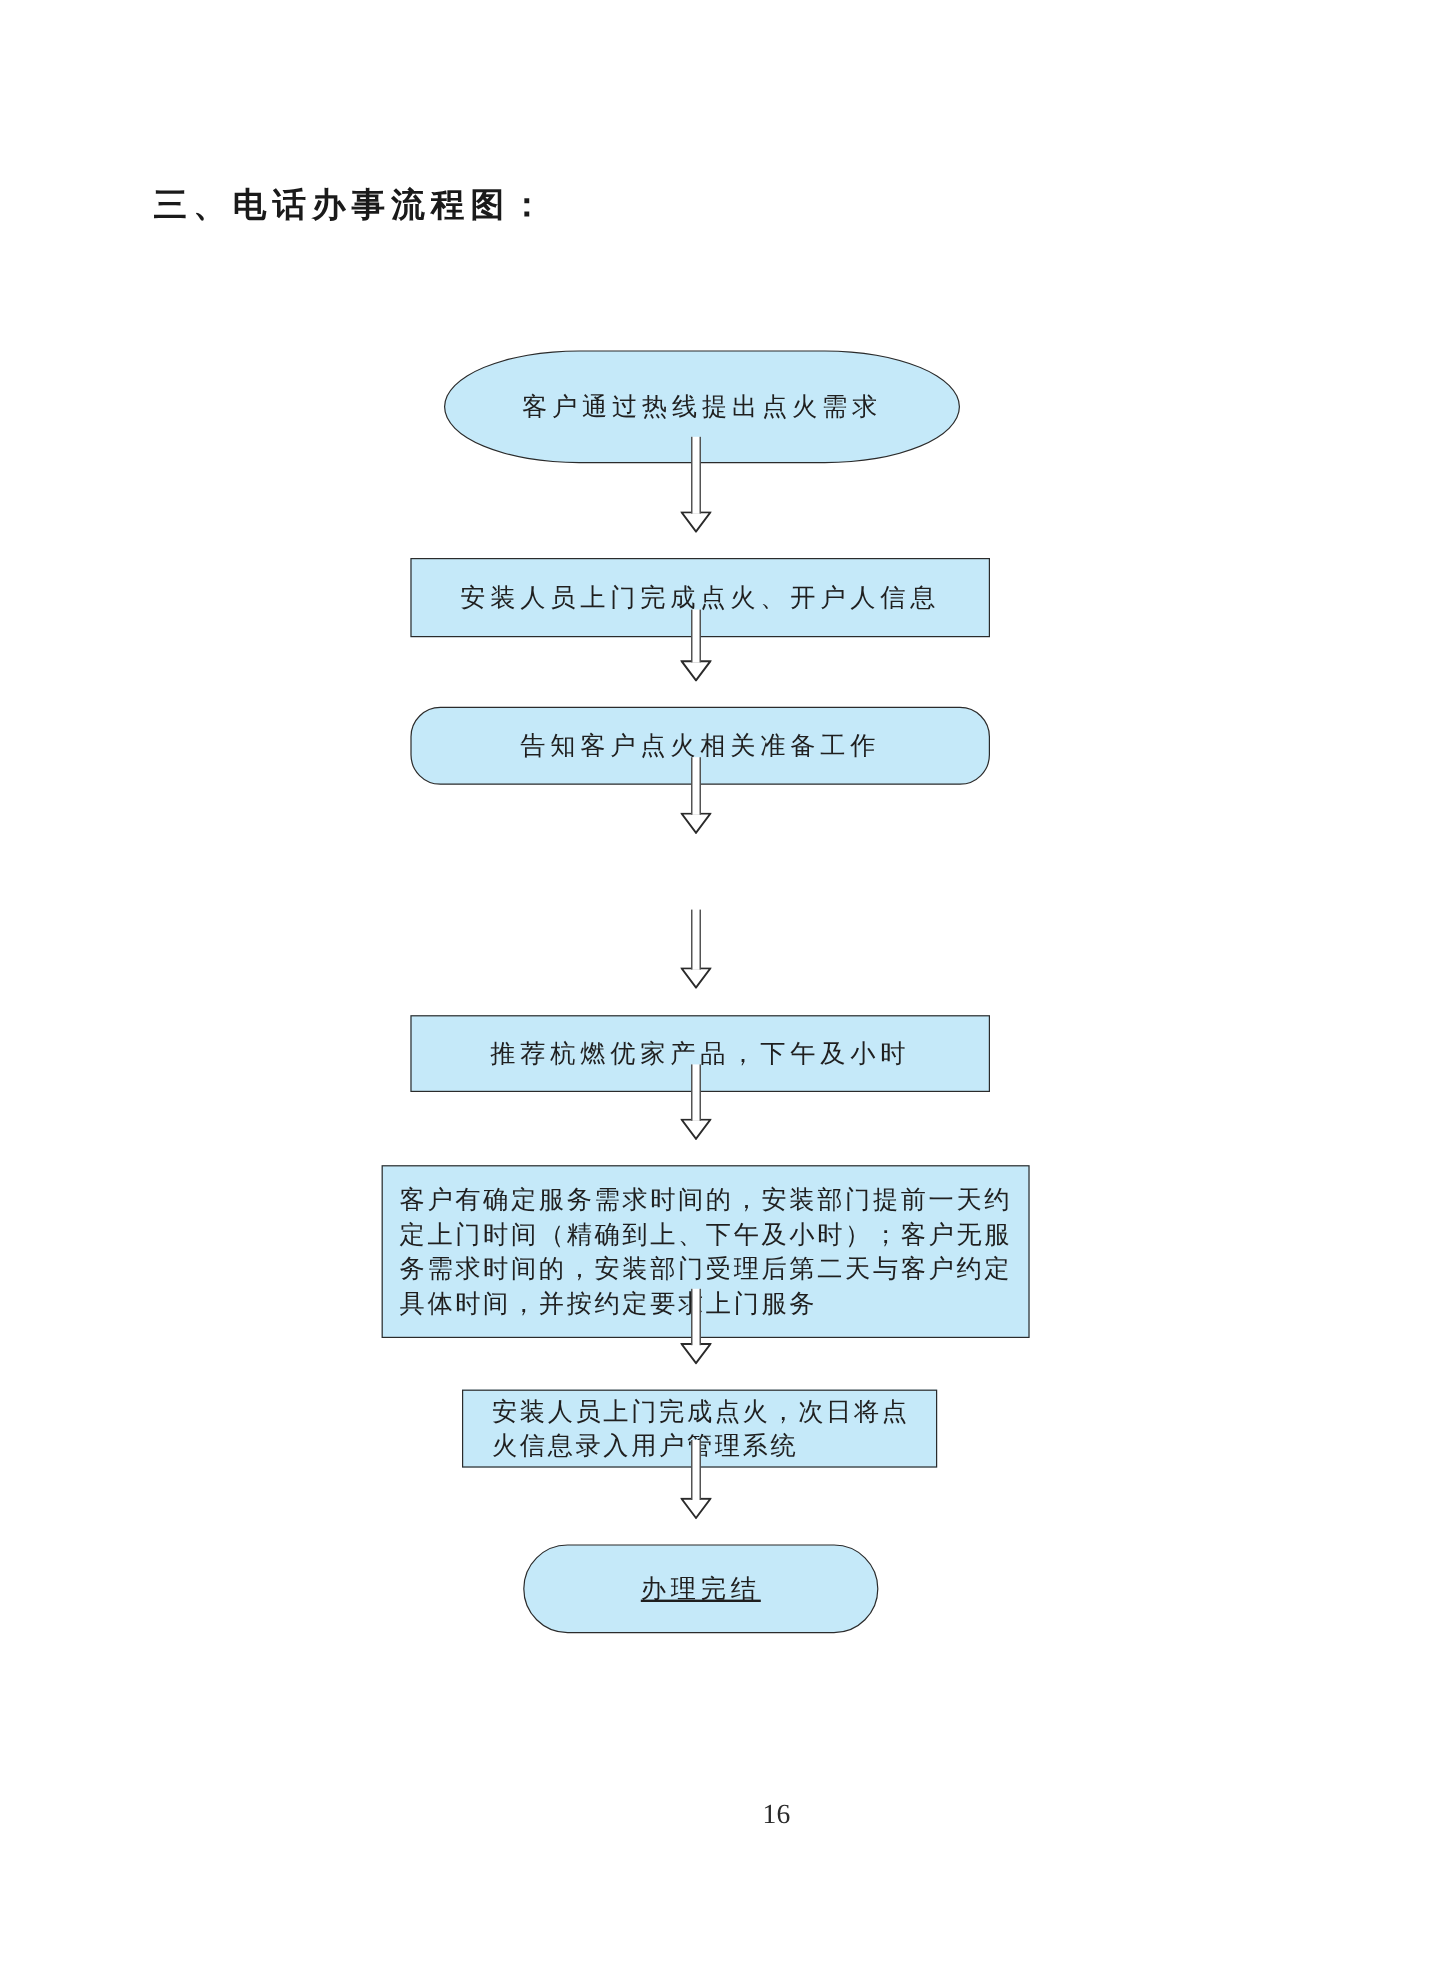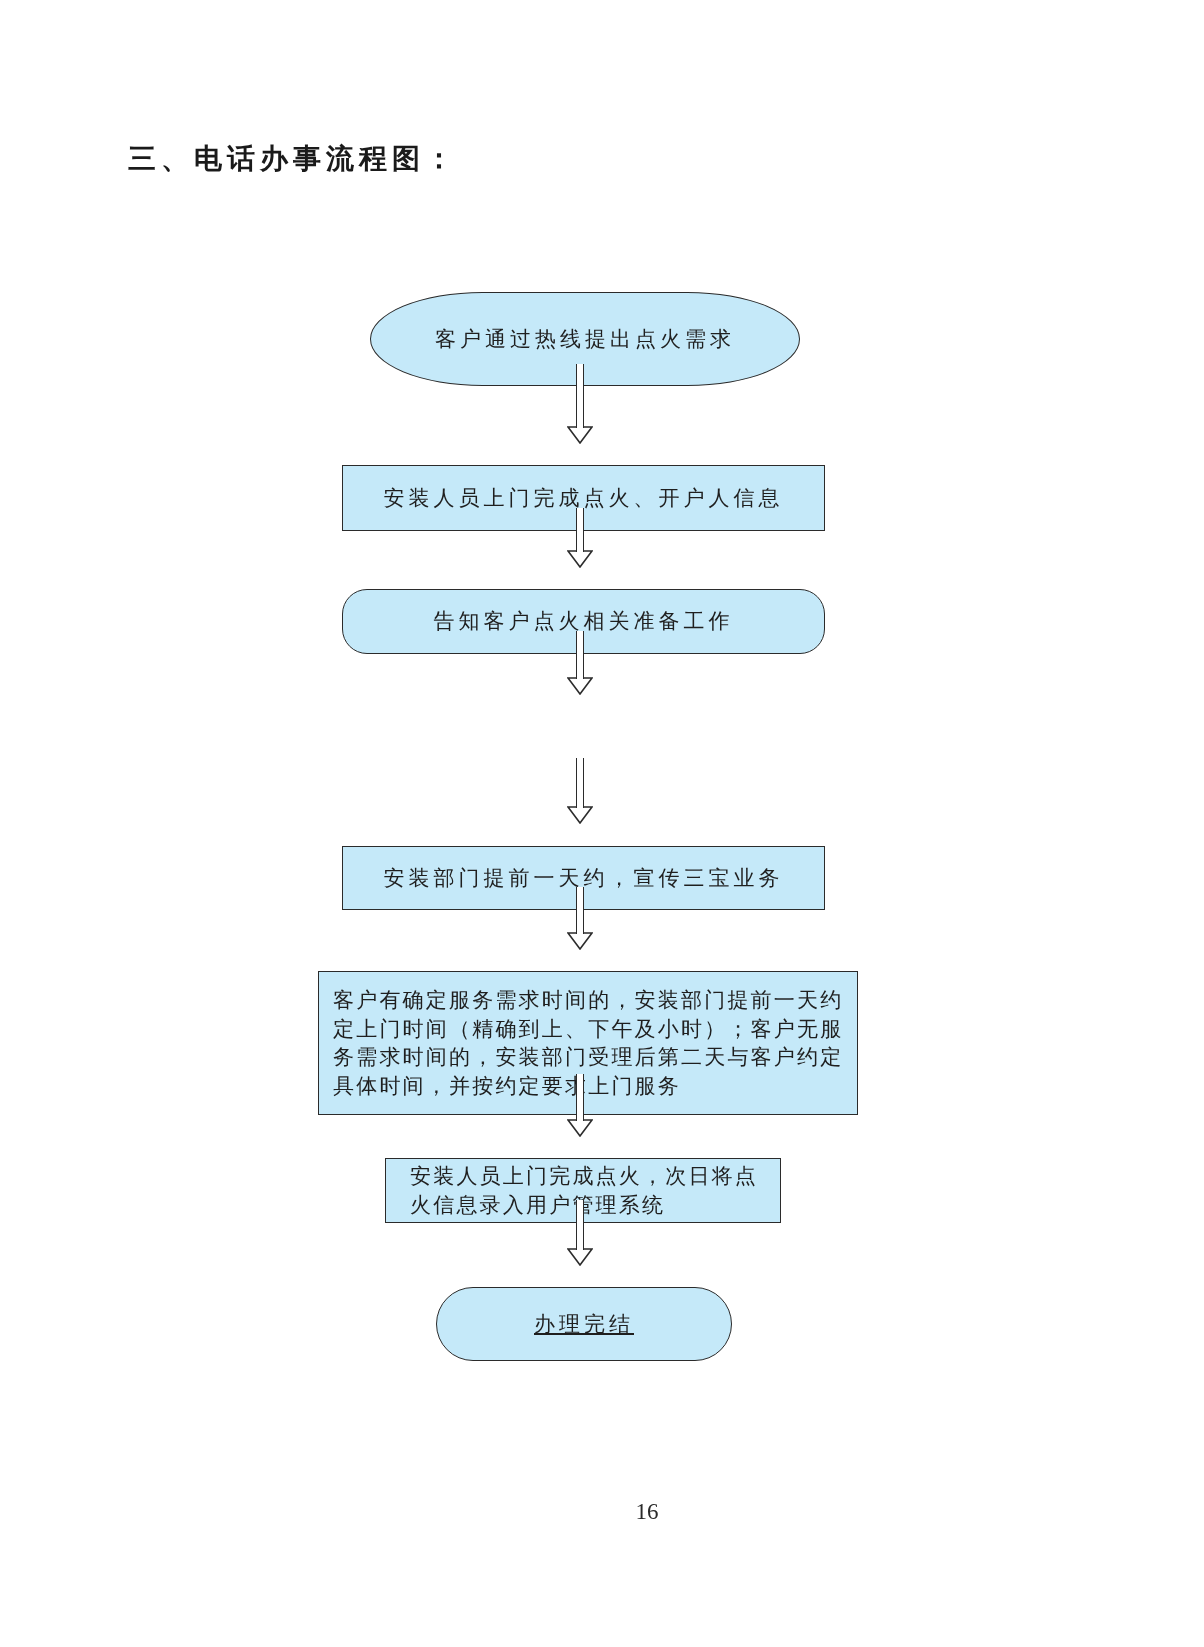--- a/index.html
+++ b/index.html
@@ -7,21 +7,21 @@
     position:relative;
     width:1204px;
     height:1647px;
     background:#ffffff;
     overflow:hidden;
     font-family:"Liberation Serif","DejaVu Serif",serif;
   }
   .doc-title{
     position:absolute;
     left:128px;
-    top:140px;
+    top:152px;
     margin:0;
     font-family:Liberation Sans, sans-serif;
     font-weight:bold;
     font-size:28px;
     letter-spacing:5px;
     color:#1a1a1a;
   }
   .flow{position:absolute;left:0;top:0;width:100%;height:100%;}
   .node{
     position:absolute;
@@ -115,21 +115,21 @@
     </div>
 
 
     <div class="arrow" style="left:567px;top:758px;height:66px;">
       <div class="shaft"></div>
       <svg width="26" height="18" viewBox="0 0 26 18">
           <polygon points="1,1 25,1 13,17"></polygon>
         </svg>
     </div>
 
-    <div class="node" style="left:342px;top:824px;width:483px;height:64px;">安装部门提前一天约，宣传三宝业务</div>
+    <div class="node" style="left:342px;top:824px;width:483px;height:64px;">推荐杭燃优家产品，下午及小时</div>
 
     <div class="arrow" style="left:567px;top:887px;height:63px;">
       <div class="shaft"></div>
       <svg width="26" height="18" viewBox="0 0 26 18">
           <polygon points="1,1 25,1 13,17"></polygon>
         </svg>
     </div>
 
     <div class="node multiline n6" style="left:318px;top:949px;width:540px;height:144px;">客户有确定服务需求时间的，安装部门提前一天约
 定上门时间（精确到上、下午及小时）；客户无服

